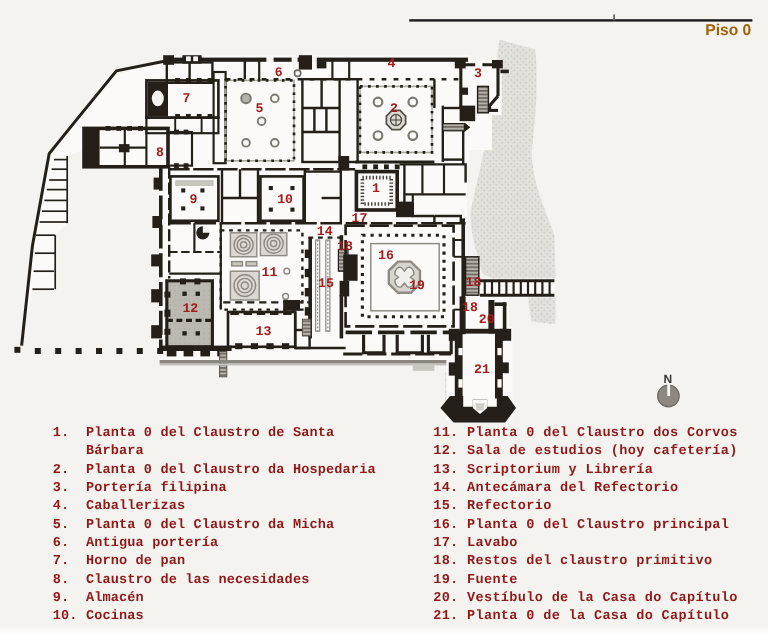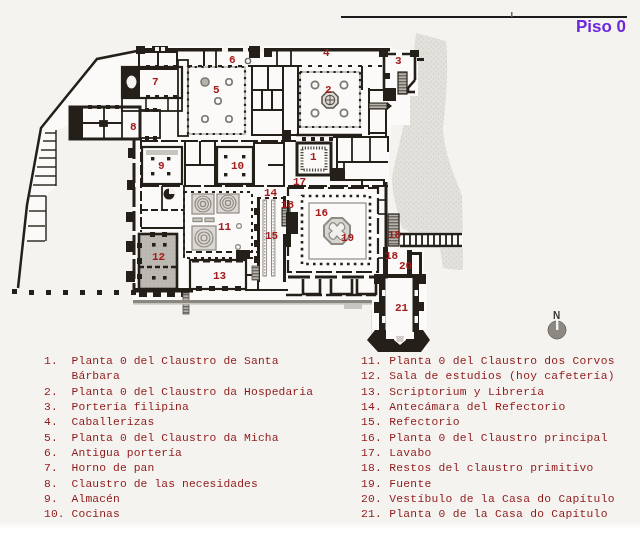--- a/index.html
+++ b/index.html
@@ -1,20 +1,20 @@
 <!DOCTYPE html>
 <html><head>
 <meta charset="utf-8">
 <style>
   html,body{margin:0;padding:0;}
   body{width:640px;height:537px;background:#f5f3f0;position:relative;overflow:hidden;
        font-family:"Liberation Sans",sans-serif;}
-  #piso{position:absolute;right:14px;top:17px;font-weight:bold;font-size:17px;color:#6d28d9;
+  #piso{position:absolute;right:14px;top:17px;font-weight:bold;font-size:13px;color:#a16207;
         font-family:"Liberation Sans",sans-serif;}
-  .leg{position:absolute;font-family:"Liberation Mono",monospace;font-weight:normal;
+  .leg{position:absolute;font-family:"Liberation Mono",monospace;font-weight:bold;
        font-size:11.3px;line-height:15.35px;color:#8e1a1a;white-space:pre;letter-spacing:0.12px;}
   #leg1{left:44px;top:354px;}
   #leg2{left:361px;top:354px;letter-spacing:0.27px;}
 </style>
 </head>
 <body>
 <svg width="640" height="537" viewBox="0 0 640 537" style="position:absolute;left:0;top:0">
 <defs>
   <pattern id="stip" width="5" height="5" patternUnits="userSpaceOnUse">
     <rect width="5" height="5" fill="#e3e1dc"></rect>

